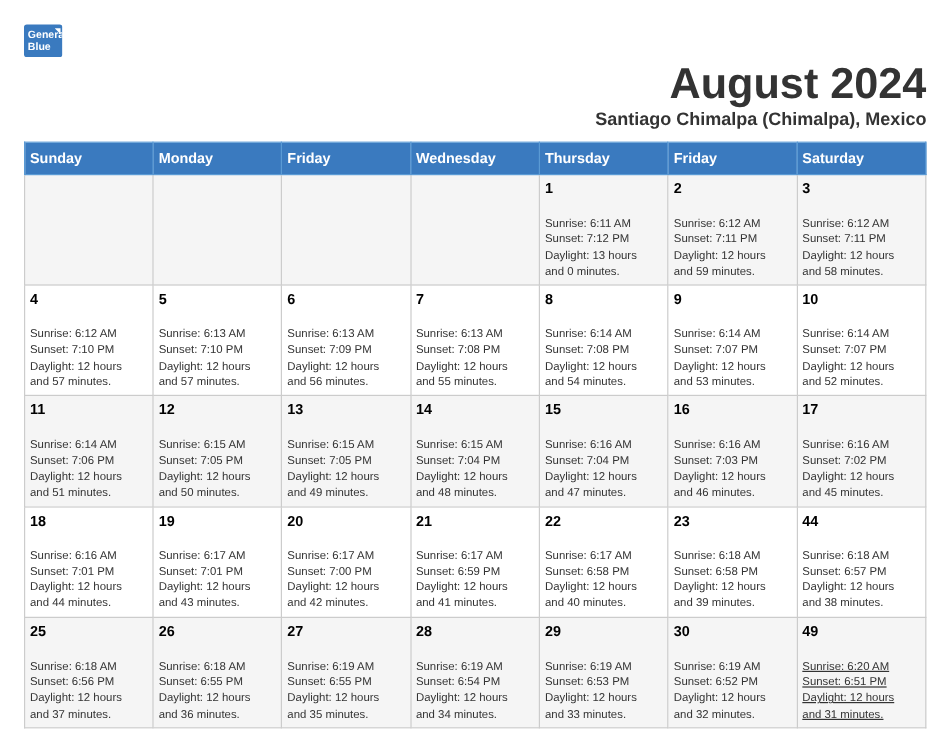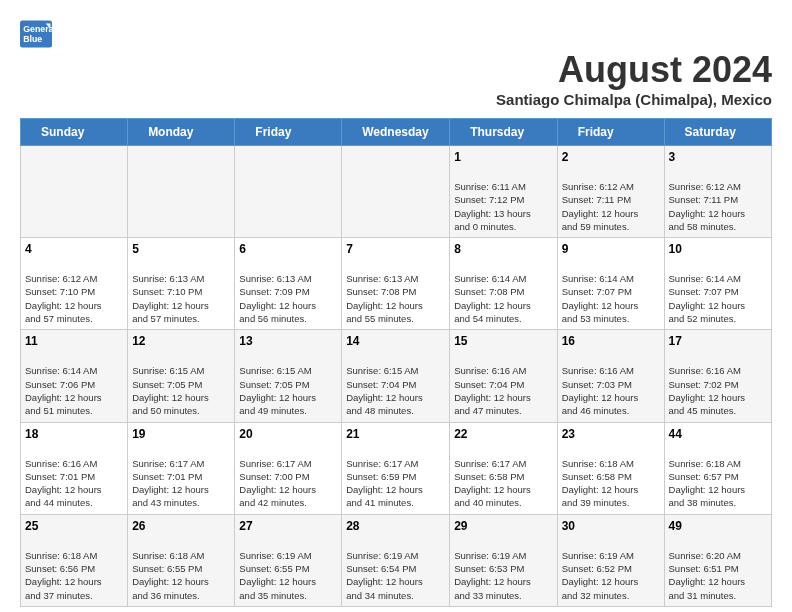--- a/index.html
+++ b/index.html
@@ -47,21 +47,21 @@
       font-weight: bold;
     }
     table {
       width: 100%;
       border-collapse: collapse;
       font-size: 10.5px;
     }
     thead tr th {
       background-color: #3a7abf;
       color: #fff;
-      padding: 6px 20px;
+      padding: 6px 4px;
       text-align: left;
       font-size: 12px;
       font-weight: bold;
       border: 1px solid #5a9ad4;
     }
     tbody tr td {
       border: 1px solid #ccc;
       vertical-align: top;
       padding: 4px;
       height: 80px;
@@ -338,20 +338,20 @@
         </td>
         <td>
           <span class="day-num">30</span>
           <div class="day-info" style="white-space: pre-line;">Sunrise: 6:19 AM
 Sunset: 6:52 PM
 Daylight: 12 hours
 and 32 minutes.</div>
         </td>
         <td>
           <span class="day-num">49</span>
-          <div class="day-info" style="white-space: pre-line;">Sunrise: 6:20 AM
+          <div class="day-info" style="white-space: pre-line; text-decoration: underline;">Sunrise: 6:20 AM
 Sunset: 6:51 PM
 Daylight: 12 hours
 and 31 minutes.</div>
         </td>
       </tr>
     </tbody>
 </table>
 
 </body></html>

